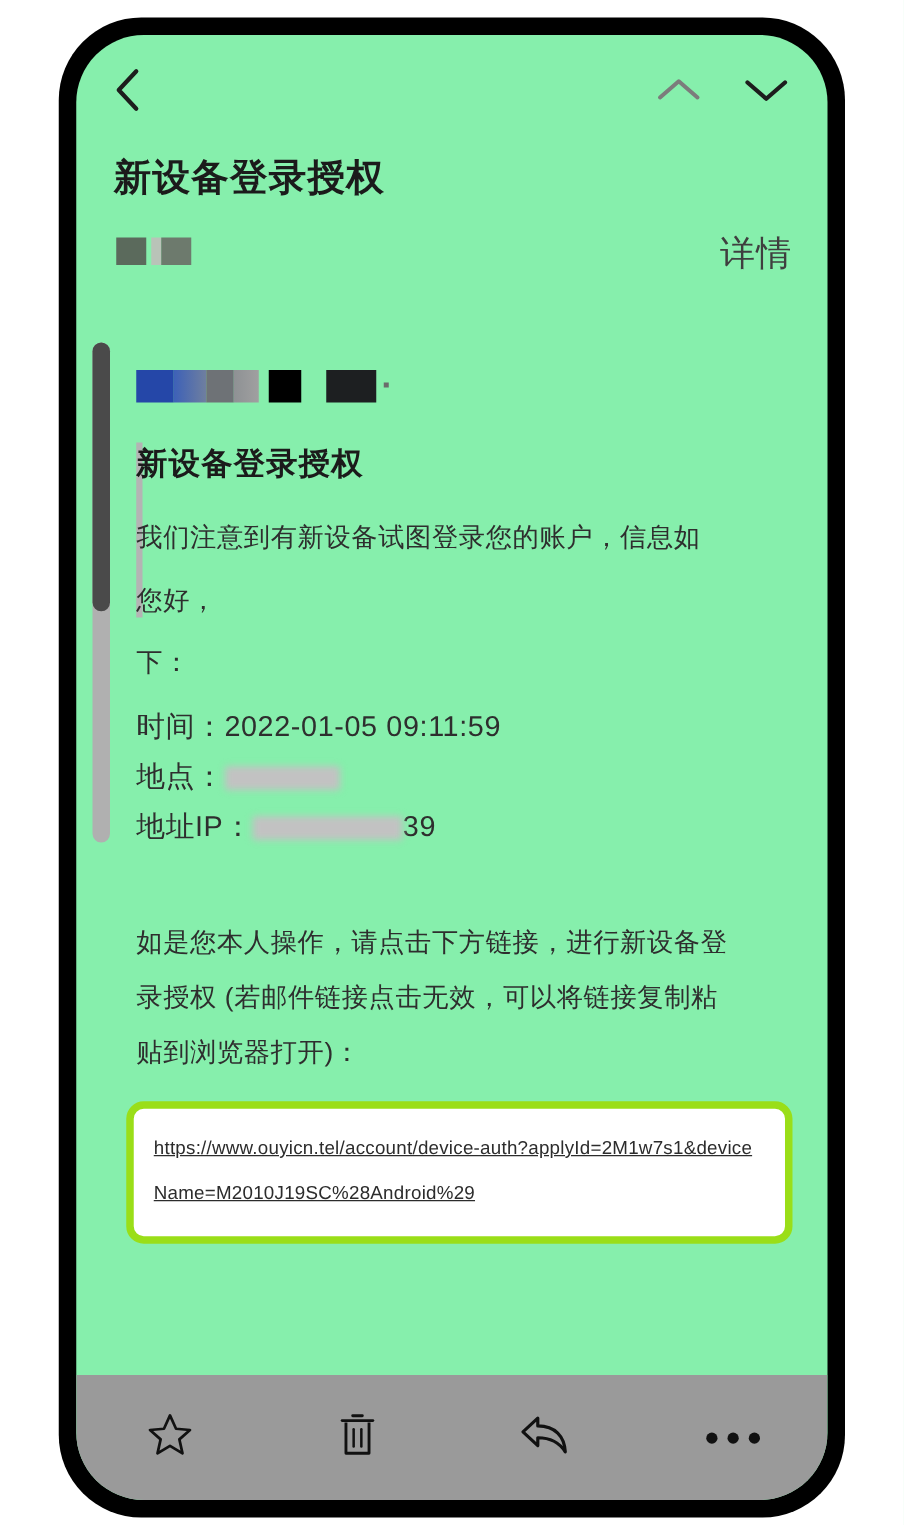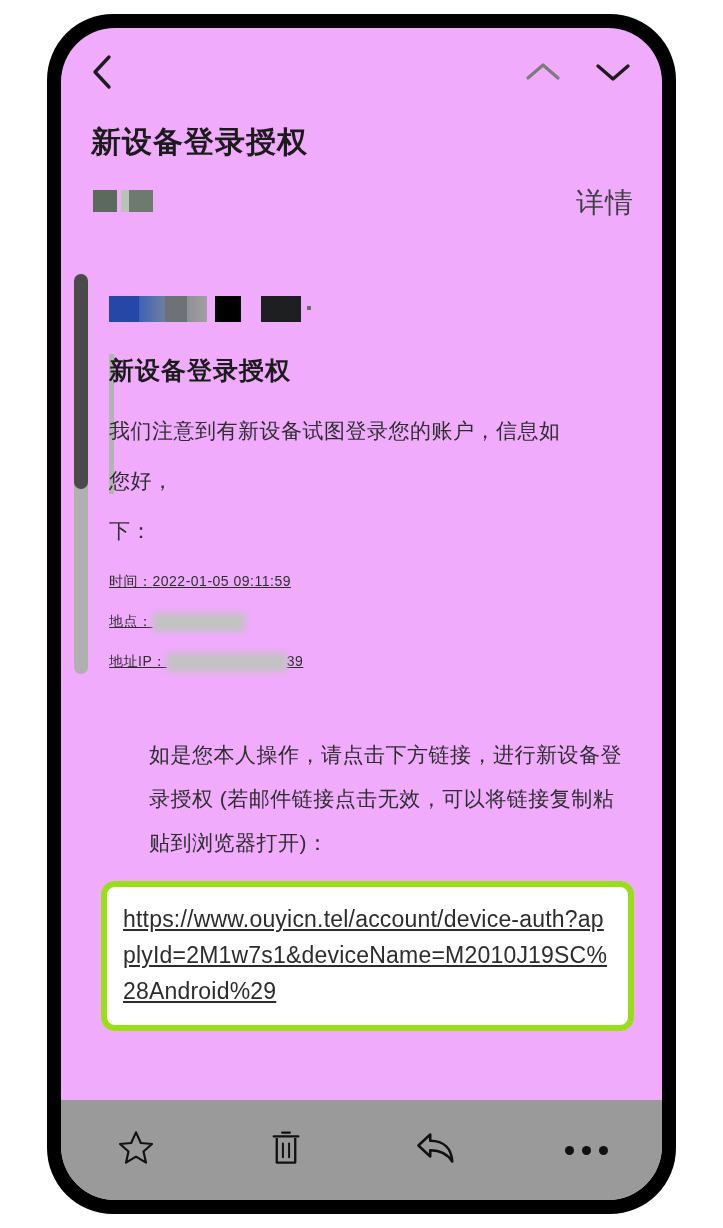--- a/index.html
+++ b/index.html
@@ -25,21 +25,21 @@
     background: #000000;
     border-radius: 66px;
     box-sizing: border-box;
   }
   #phone-screen {
     position: absolute;
     left: 14px;
     top: 14px;
     right: 14px;
     bottom: 14px;
-    background: #f0abfc;
+    background: #86efac;
     border-radius: 54px;
     overflow: hidden;
   }
 
   
   #topbar {
     position: absolute;
     left: 0; top: 0;
     width: 100%;
     height: 72px;
@@ -163,27 +163,26 @@
     margin: 0 0 26px 0;
   }
   .para {
     font-size: 21px;
     color: #2e2e2e;
     line-height: 36px;
     margin: 0 0 14px 0;
     letter-spacing: 0.5px;
   }
   .info-line {
-    font-size: 14px;
+    font-size: 23px;
     color: #2e2e2e;
     line-height: 36px;
     margin: 0 0 4px 0;
     letter-spacing: 0.5px;
     white-space: nowrap;
-    text-decoration: underline;
   }
   .blur-val {
     display: inline-block;
     vertical-align: middle;
     background: #c2c2c2;
     filter: blur(3px);
     height: 19px;
     border-radius: 2px;
     color: transparent;
   }
@@ -195,36 +194,36 @@
     display: inline-block;
     width: 78px;
     height: 19px;
     vertical-align: middle;
     background: transparent;
     border-bottom: 1px solid #2e2e2e;
   }
 
   
   #instruct-block { margin-top: 54px; }
-  #instruct-block .para { line-height: 44px; margin-bottom: 0; margin-left: 40px; }
+  #instruct-block .para { line-height: 44px; margin-bottom: 0; }
 
   
   #link-highlight {
     margin-top: 16px;
     margin-left: -8px;
     margin-right: -6px;
     border: 6px solid #9ade18;
     border-radius: 14px;
     background: #ffffff;
     padding: 14px 16px 16px 16px;
     box-sizing: border-box;
   }
   #auth-link {
     display: block;
-    font-size: 23px;
+    font-size: 15px;
     line-height: 36px;
     color: #2c2c2c;
     text-decoration: underline;
     word-break: break-all;
     letter-spacing: 0.2px;
   }
 
   
   #bottom-toolbar {
     position: absolute;

